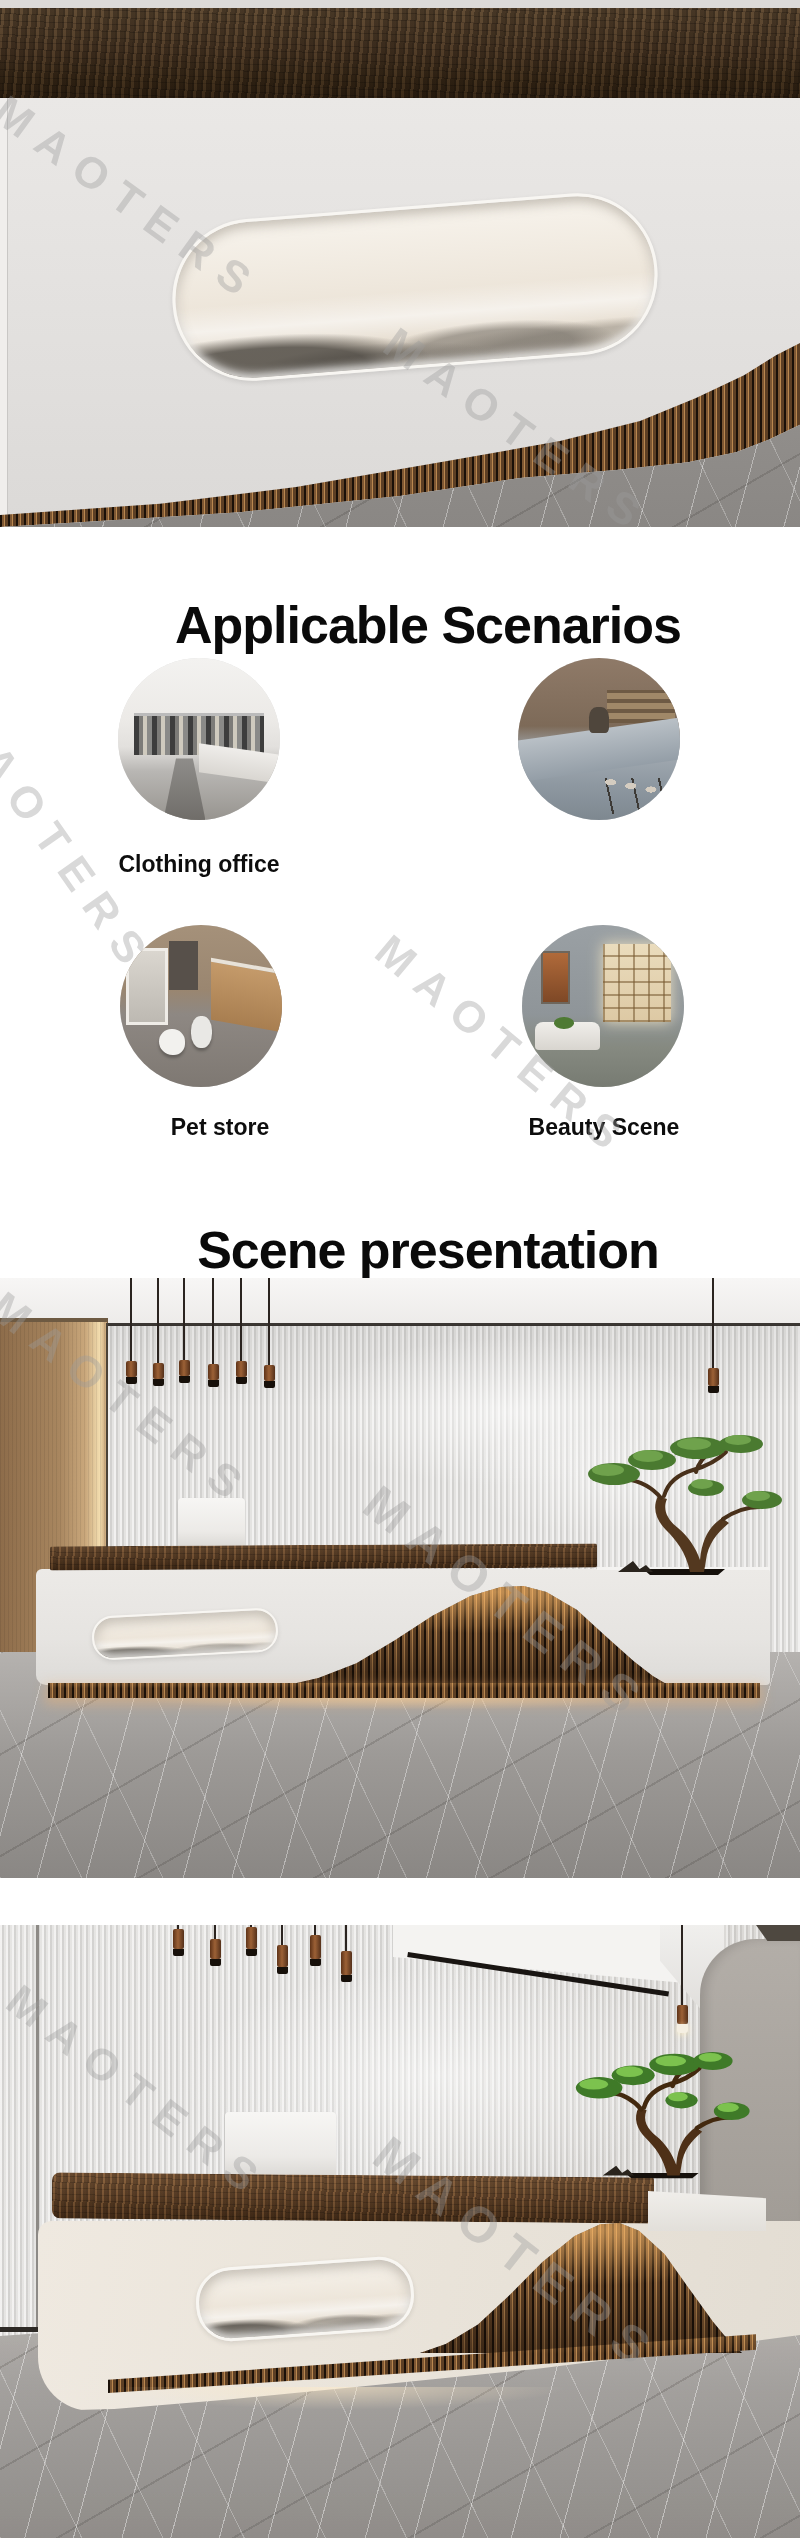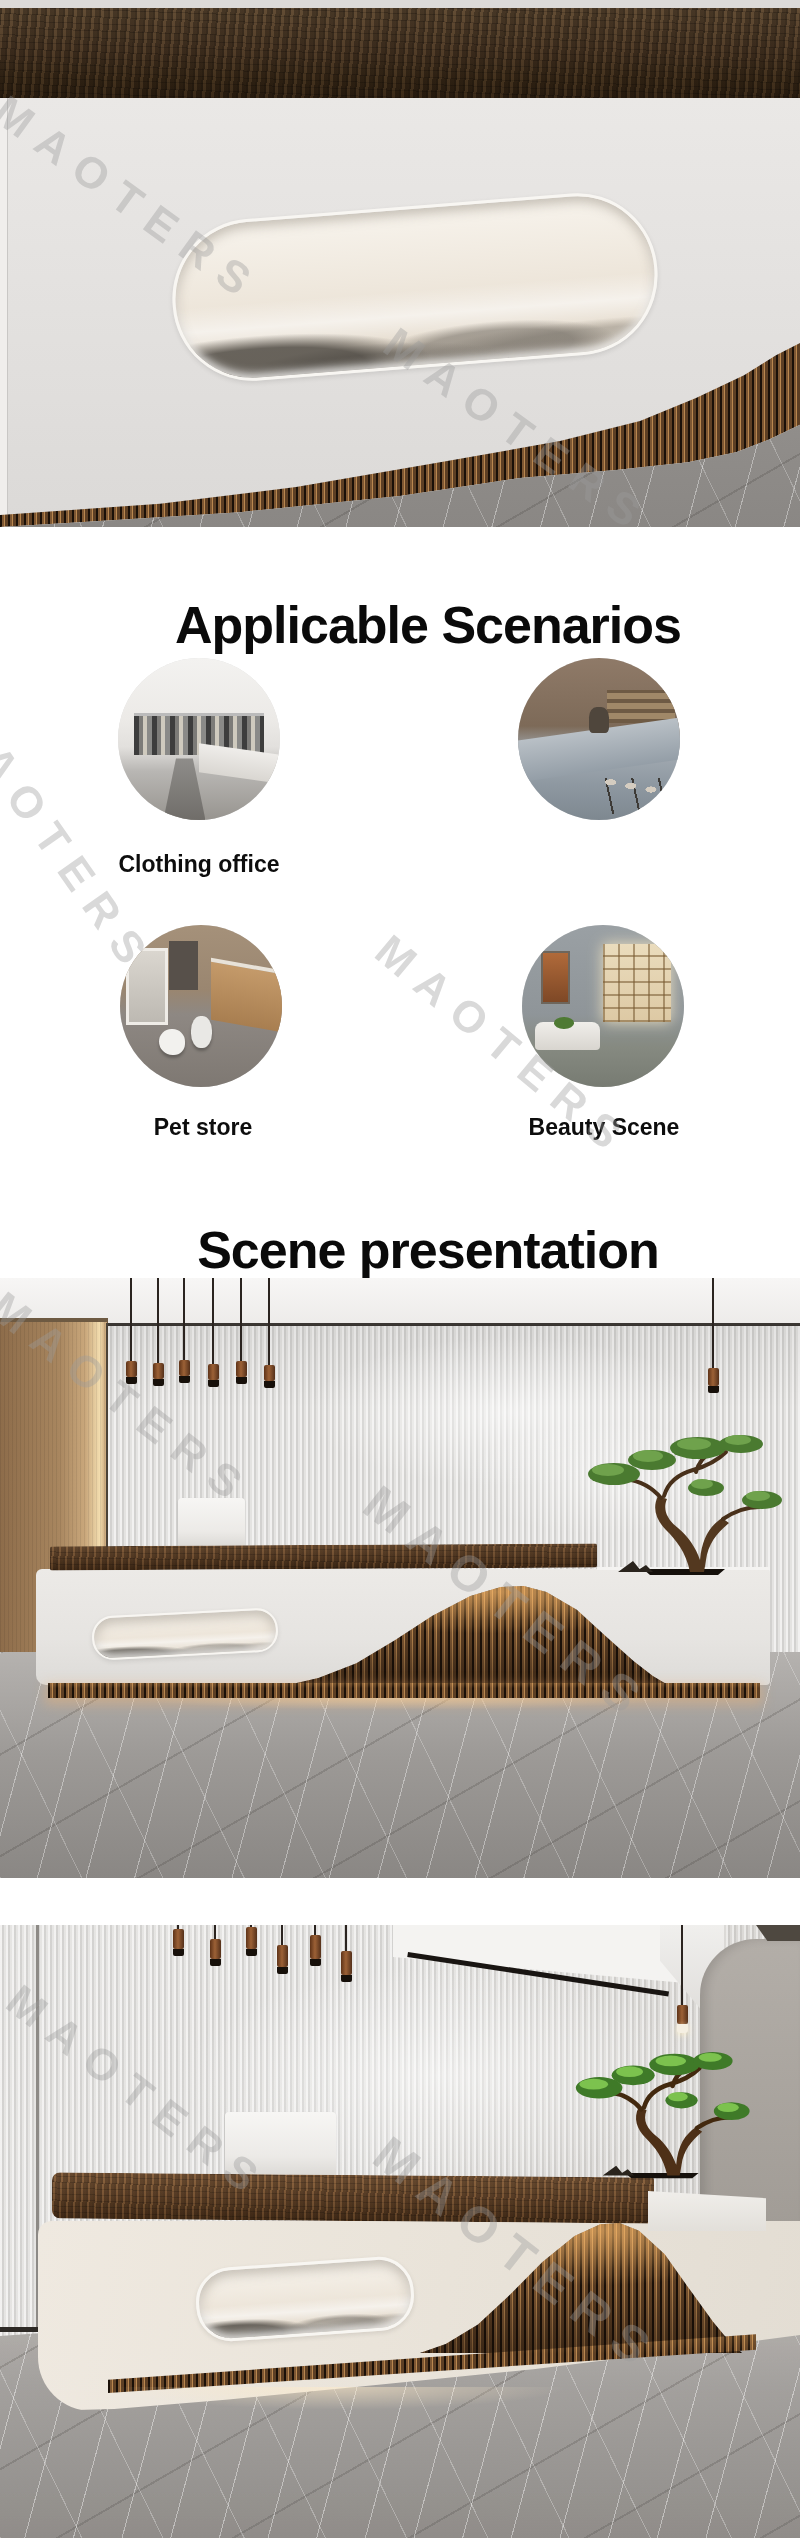--- a/index.html
+++ b/index.html
@@ -112,21 +112,21 @@
     </div>
 
     <div class="circle" style="left:120px;top:398px;">
       <div class="abs" style="inset:0;background:linear-gradient(180deg,#a5917a 0%,#9a8670 40%,#8e8883 55%,#7e7872 100%);"></div>
       <div class="abs" style="left:4%;top:14%;width:22%;height:44%;background:linear-gradient(180deg,#dad6cf,#bdb9b2);border:3px solid #efece7;"></div>
       <div class="abs" style="left:56%;top:24%;width:44%;height:36%;background:linear-gradient(180deg,#c49a6a,#a87e50);border-top:4px solid #e8e2d8;transform:skewY(10deg);"></div>
       <div class="abs" style="left:30%;top:10%;width:18%;height:30%;background:#57504a;"></div>
       <div class="abs" style="left:24%;top:64%;width:16%;height:16%;background:#f2f1ee;border-radius:50% 50% 45% 55%;box-shadow:0 3px 3px rgba(0,0,0,.25);"></div>
       <div class="abs" style="left:44%;top:56%;width:13%;height:20%;background:#e9e8e5;border-radius:45%;box-shadow:0 3px 3px rgba(0,0,0,.25);"></div>
     </div>
-    <div class="clabel" style="left:83px;top:585px;">Pet store</div>
+    <div class="clabel" style="left:100px;top:585px;">Pet store</div>
 
     <div class="circle" style="left:522px;top:398px;">
       <div class="abs" style="inset:0;background:linear-gradient(180deg,#9aa0a4 0%,#8f9599 55%,#868a81 75%,#777b72 100%);"></div>
       <div class="abs" style="left:50%;top:12%;width:42%;height:48%;background:
         repeating-linear-gradient(0deg, rgba(120,90,50,.55) 0 2px, transparent 2px 13px),
         repeating-linear-gradient(90deg, rgba(120,90,50,.55) 0 2px, transparent 2px 15px),
         linear-gradient(180deg,#eadcbd,#ddc9a4);box-shadow:0 0 14px rgba(255,240,200,.8);"></div>
       <div class="abs" style="left:12%;top:16%;width:15%;height:30%;background:linear-gradient(180deg,#b06a3a,#7e4826);border:2px solid #6e665c;"></div>
       <div class="abs" style="left:8%;top:60%;width:40%;height:17%;background:linear-gradient(180deg,#f0eeea,#d8d5cf);border-radius:8px 8px 4px 4px;"></div>
       <div class="abs" style="left:20%;top:57%;width:12%;height:7%;background:#4e7a33;border-radius:50%;"></div>

